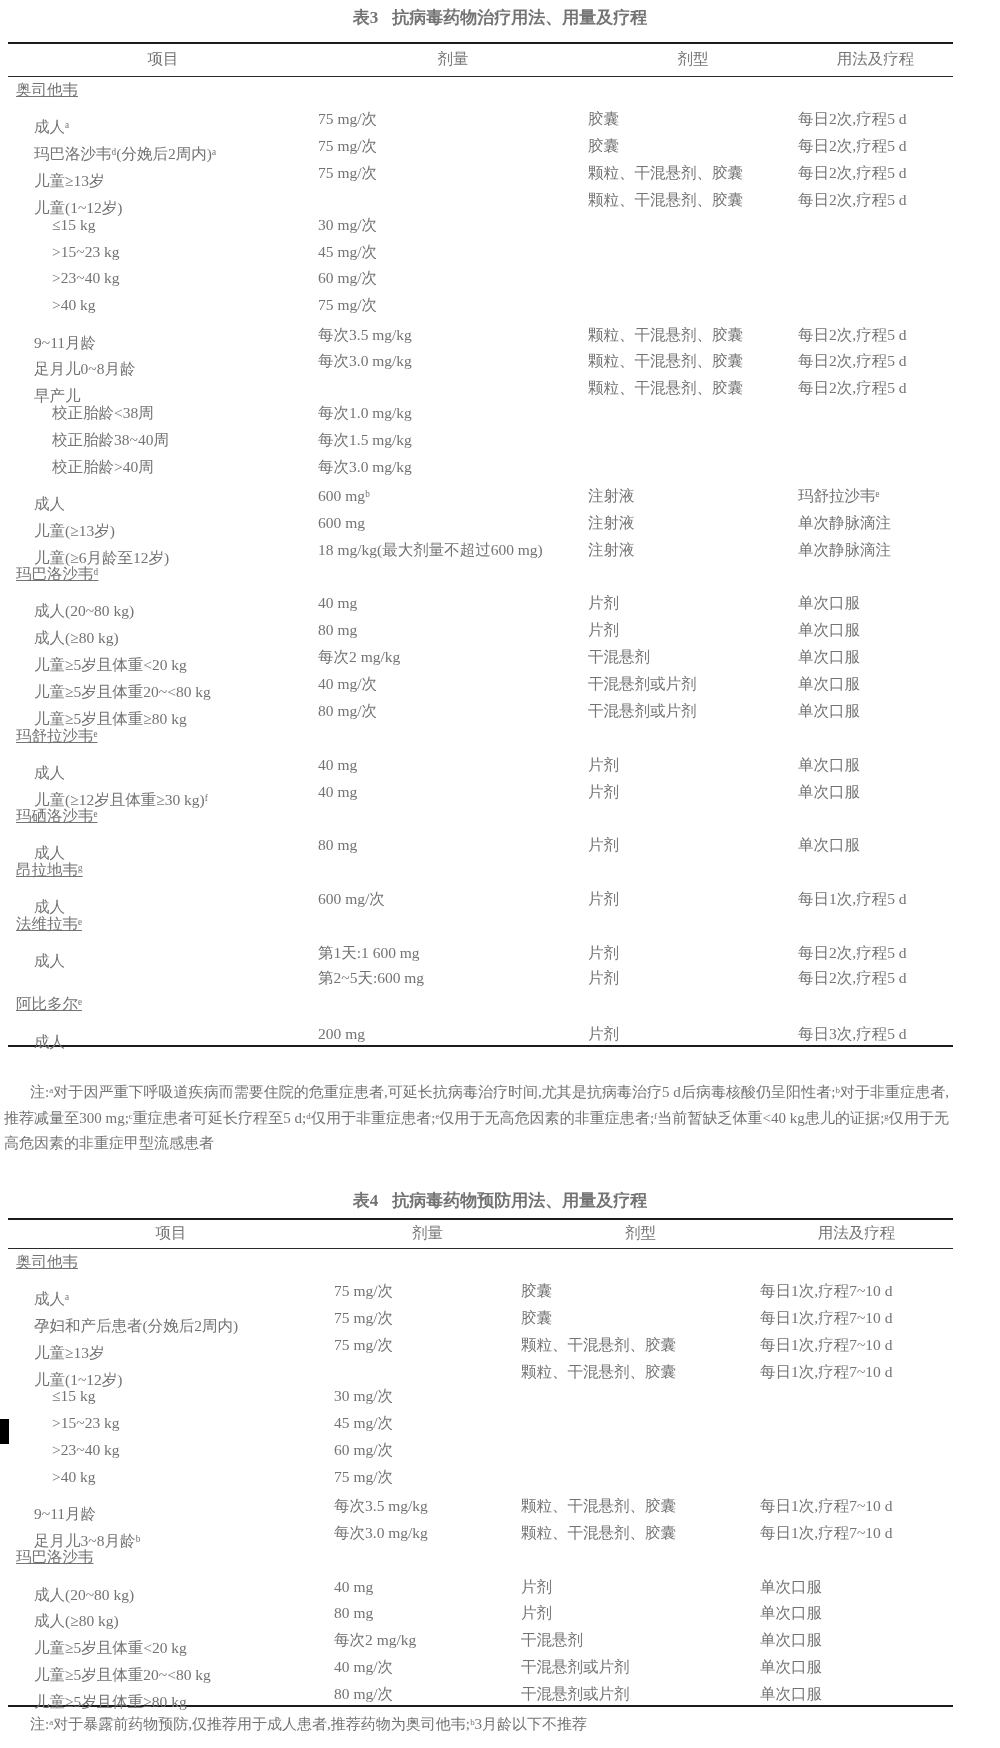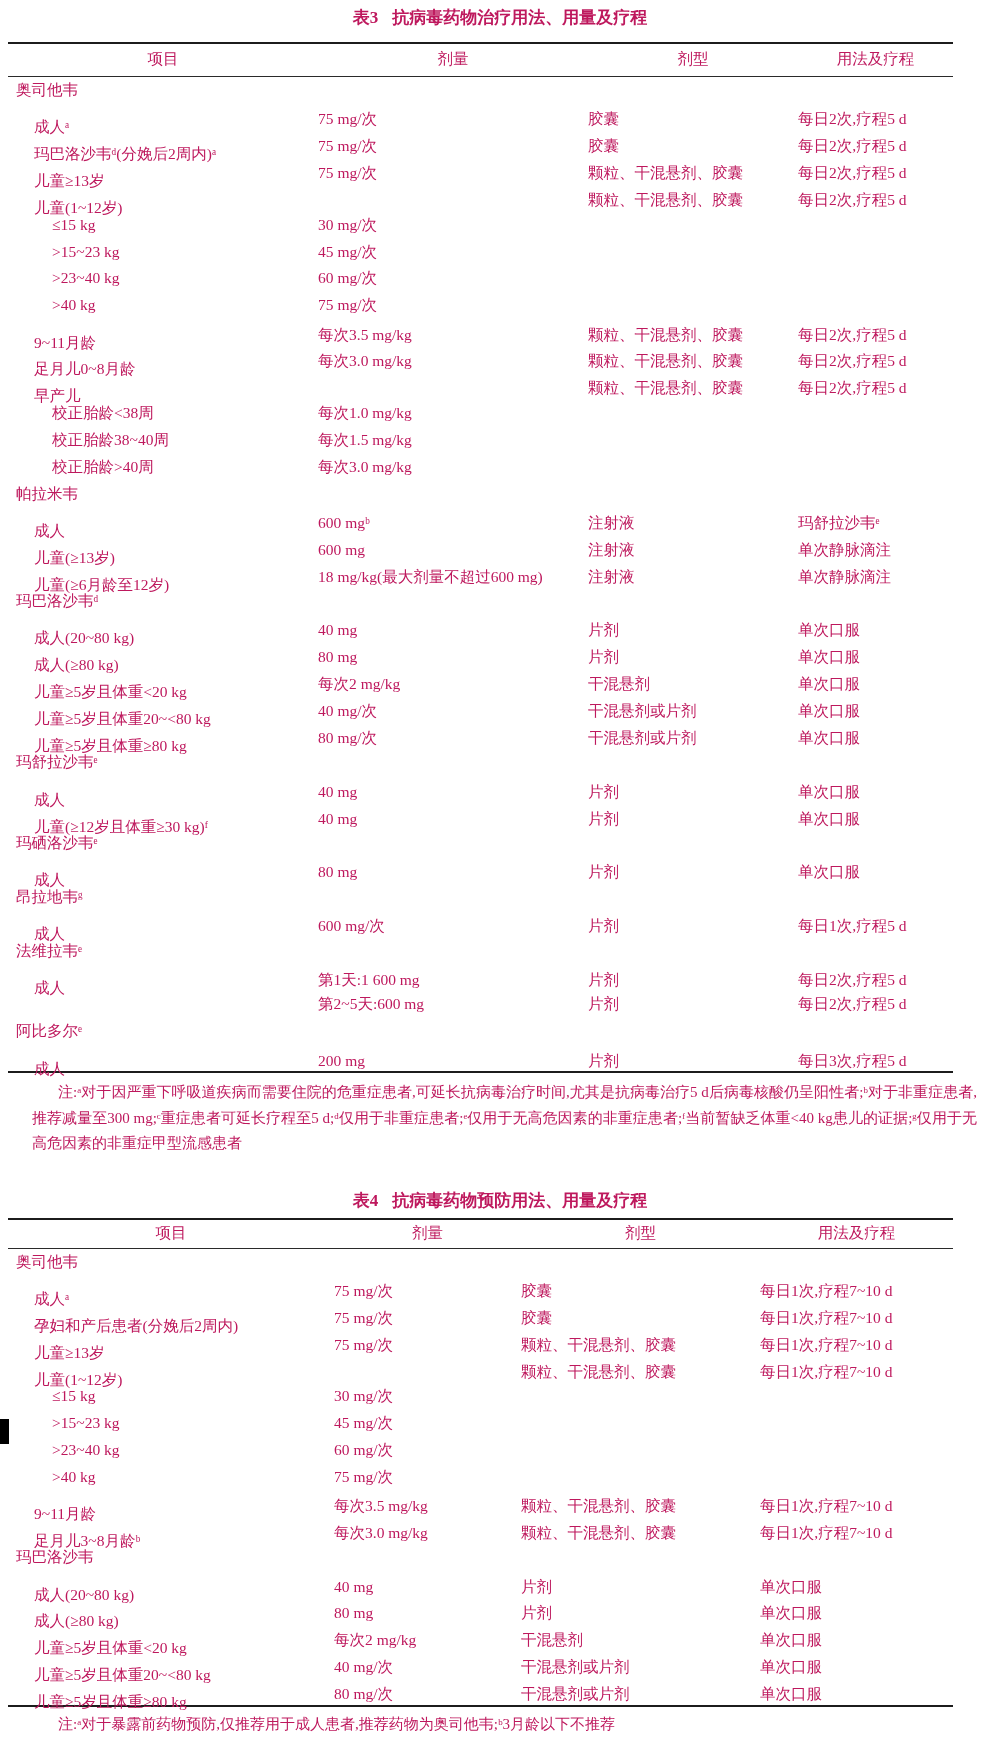--- a/index.html
+++ b/index.html
@@ -1,38 +1,38 @@
 <!DOCTYPE html>
 <html><head>
 <meta charset="utf-8">
 <style>
   html,body{margin:0;padding:0;background:#ffffff;}
   .page{position:relative;width:1000px;height:1748px;background:#ffffff;
-        font-family:"Liberation Serif","DejaVu Serif",serif;color:#be185d;overflow:hidden;}
+        font-family:"Liberation Serif","DejaVu Serif",serif;color:#737373;overflow:hidden;}
   .caption{position:absolute;left:0;width:100%;display:flex;justify-content:center;
            gap:14px;font-weight:bold;font-size:17px;}
   #caption3{top:6px;}
   #caption4{top:1189px;}
   .tbl{position:absolute;left:8px;width:945px;}
   #tbl3{top:42px;}
   #tbl4{top:1218px;}
   .thead{display:grid;align-items:center;font-size:15.5px;
          border-top:2.5px solid #1c1c1c;border-bottom:1.8px solid #2a2a2a;}
   #tbl3 .thead{height:31.5px;grid-template-columns:310px 270px 210px 1fr;}
   #tbl4 .thead{height:27.5px;grid-template-columns:326px 187px 239px 1fr;}
   .hc{text-align:center;white-space:nowrap;}
   .tbody{border-bottom:2.5px solid #1c1c1c;}
   .row{display:grid;align-items:center;font-size:15.5px;}
   #tbl3 .row{grid-template-columns:310px 270px 210px 1fr;height:26.9px;}
   #tbl4 .row{grid-template-columns:326px 187px 239px 1fr;height:26.85px;}
   .cell{white-space:nowrap;overflow:visible;line-height:1;}
-  .c-item.ind0{padding-left:8px;}
+  .c-item.ind0{padding-left:8px;text-decoration:underline;}
   .c-item.ind1{padding-left:26px;margin-top:16px;}
   .c-item.ind2{padding-left:44px;}
-  .note{position:absolute;left:32px;width:945px;margin:0;font-size:15px;
+  .note{position:absolute;left:4px;width:945px;margin:0;font-size:15px;
         line-height:25.5px;text-align:justify;text-indent:26px;}
   #note3{top:1080px;}
   #note4{top:1712px;}
   .scan-mark{position:absolute;left:0;top:1419px;width:9px;height:25px;background:#000;}
 </style>
 </head>
 <body>
 
 <div class="page">
 
@@ -133,26 +133,20 @@
           <div class="cell c-form"></div>
           <div class="cell c-usage"></div>
         </div>
         <div class="row">
           <div class="cell c-item ind2">校正胎龄&gt;40周</div>
           <div class="cell c-dose">每次3.0 mg/kg</div>
           <div class="cell c-form"></div>
           <div class="cell c-usage"></div>
         </div>
         <div class="row">
-          <div class="cell c-item ind0">帕拉米韦</div>
-          <div class="cell c-dose"></div>
-          <div class="cell c-form"></div>
-          <div class="cell c-usage"></div>
-        </div>
-        <div class="row">
           <div class="cell c-item ind1">成人</div>
           <div class="cell c-dose">600 mgᵇ</div>
           <div class="cell c-form">注射液</div>
           <div class="cell c-usage">玛舒拉沙韦ᵉ</div>
         </div>
         <div class="row">
           <div class="cell c-item ind1">儿童(≥13岁)</div>
           <div class="cell c-dose">600 mg</div>
           <div class="cell c-form">注射液</div>
           <div class="cell c-usage">单次静脉滴注</div>

